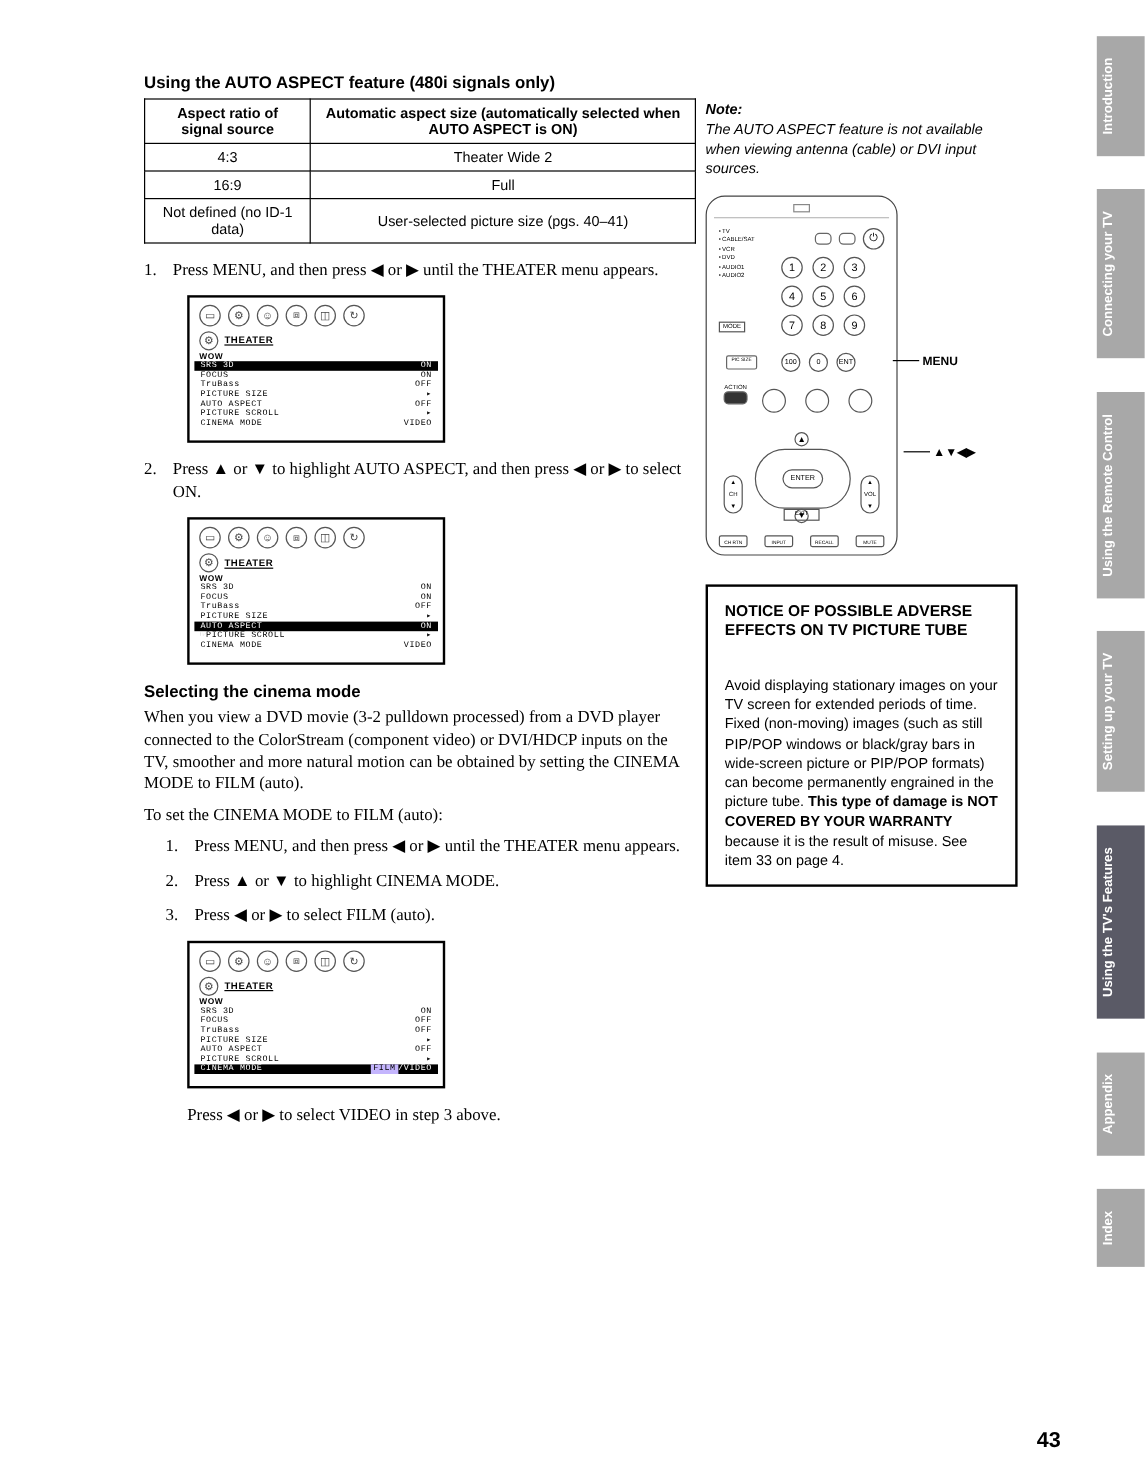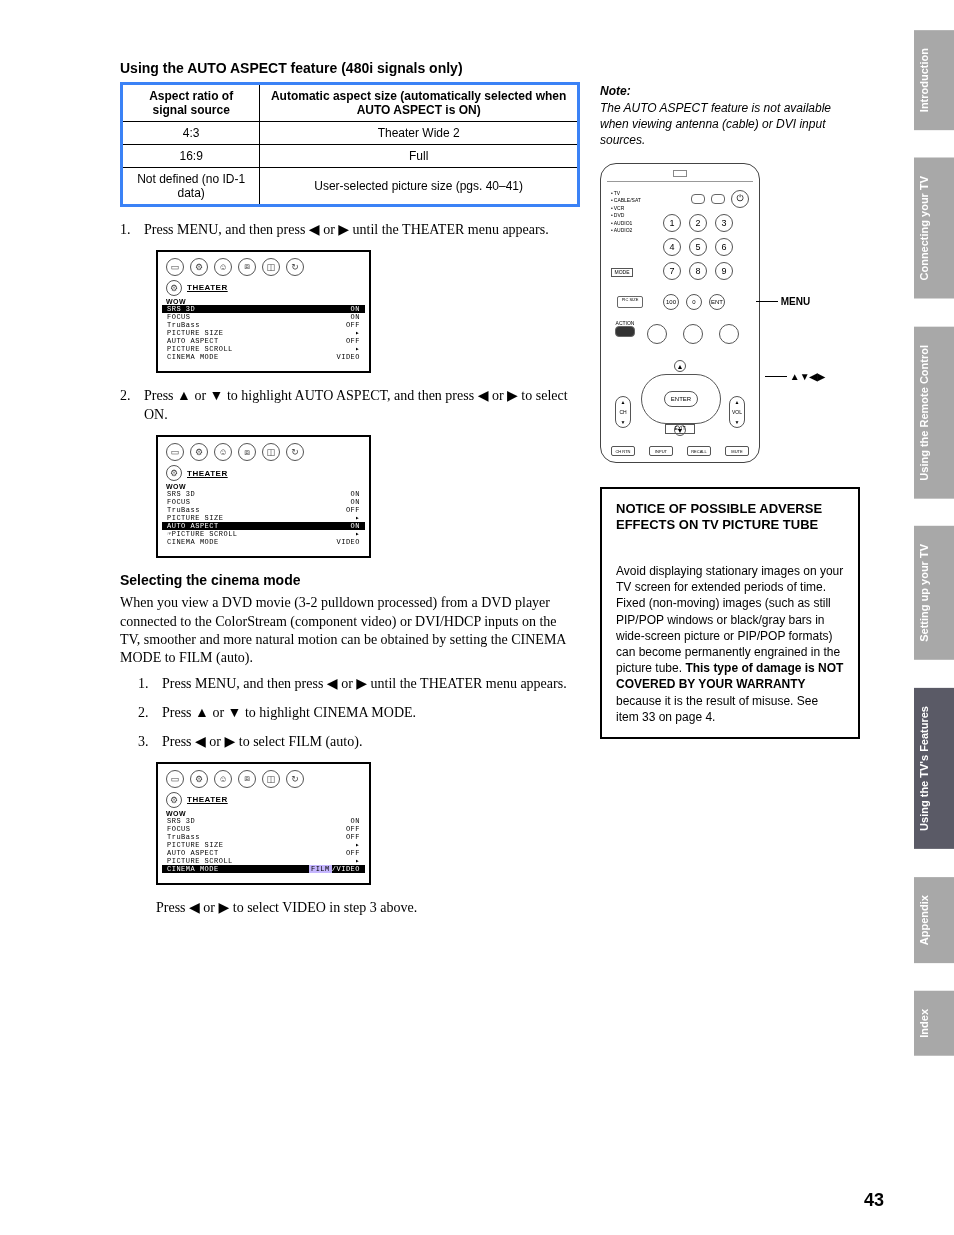--- a/index.html
+++ b/index.html
@@ -2,29 +2,29 @@
 <html><head>
 <meta charset="utf-8">
 <style>
   * { box-sizing: border-box; margin: 0; padding: 0; }
   body {
     width: 954px; height: 1235px;
     background: #fff;
     font-family: Georgia, 'Times New Roman', serif;
     color: #000; position: relative;
   }
-  .page { display: flex; padding: 60px 20px 30px 120px; gap: 20px; }
+  .page { display: flex; padding: 60px 20px 30px 120px; gap: 8px; }
   .left-col { width: 460px; }
   .right-col { width: 260px; }
   .tabs { position: absolute; right: 0; top: 30px; display: flex; flex-direction: column; gap: 28px; }
   .tab { background: #a8a8a8; color: #fff; width: 40px; padding: 18px 4px; text-align: center; font: bold 11px Arial, sans-serif; writing-mode: vertical-rl; transform: rotate(180deg); line-height: 1.2; }
   .tab.active { background: #5a5a66; }
   h2 { font: bold 14px Arial, sans-serif; margin-bottom: 6px; }
   p.body { font: 14px/1.3 Georgia, serif; margin-bottom: 8px; }
-  table.aspect { width: 100%; border: 3px solid #3b82f6; border-collapse: collapse; font: 12px Arial, sans-serif; margin-bottom: 14px; }
+  table.aspect { width: 100%; border: 1px solid #3b82f6; border-collapse: collapse; font: 12px Arial, sans-serif; margin-bottom: 14px; }
   table.aspect th, table.aspect td { border: 1px solid #000; padding: 4px 8px; text-align: center; vertical-align: middle; }
   table.aspect th { font-weight: bold; }
   .step { font: 14px/1.35 Georgia, serif; margin: 4px 0 10px 0; display: flex; }
   .step .num { width: 24px; flex-shrink: 0; }
   .step .txt { flex: 1; }
   .osd {
     width: 215px; border: 2px solid #000; margin: 4px 0 14px 36px;
     background: #fff; padding: 6px 8px 10px 8px;
   }
   .osd-icons { display: flex; gap: 6px; margin-bottom: 4px; }
@@ -193,20 +193,21 @@
           <span class="arrow-r">▸</span>
         </div>
       <div class="osd-row">
           <span>CINEMA MODE</span>
           <span>VIDEO</span>
         </div>
     </div>
 
     <h2>Selecting the cinema mode</h2>
     <p class="body">When you view a DVD movie (3-2 pulldown processed) from a DVD player connected to the ColorStream (component video) or DVI/HDCP inputs on the TV, smoother and more natural motion can be obtained by setting the CINEMA MODE to FILM (auto).</p>
+    <p class="body">To set the CINEMA MODE to FILM (auto):</p>
     <div style="padding-left:18px">
       <div class="step">
           <div class="num">1.</div>
           <div class="txt">Press MENU, and then press ◀ or ▶ until the THEATER menu appears.</div>
         </div>
       <div class="step">
           <div class="num">2.</div>
           <div class="txt">Press ▲ or ▼ to highlight CINEMA MODE.</div>
         </div>
       <div class="step">

